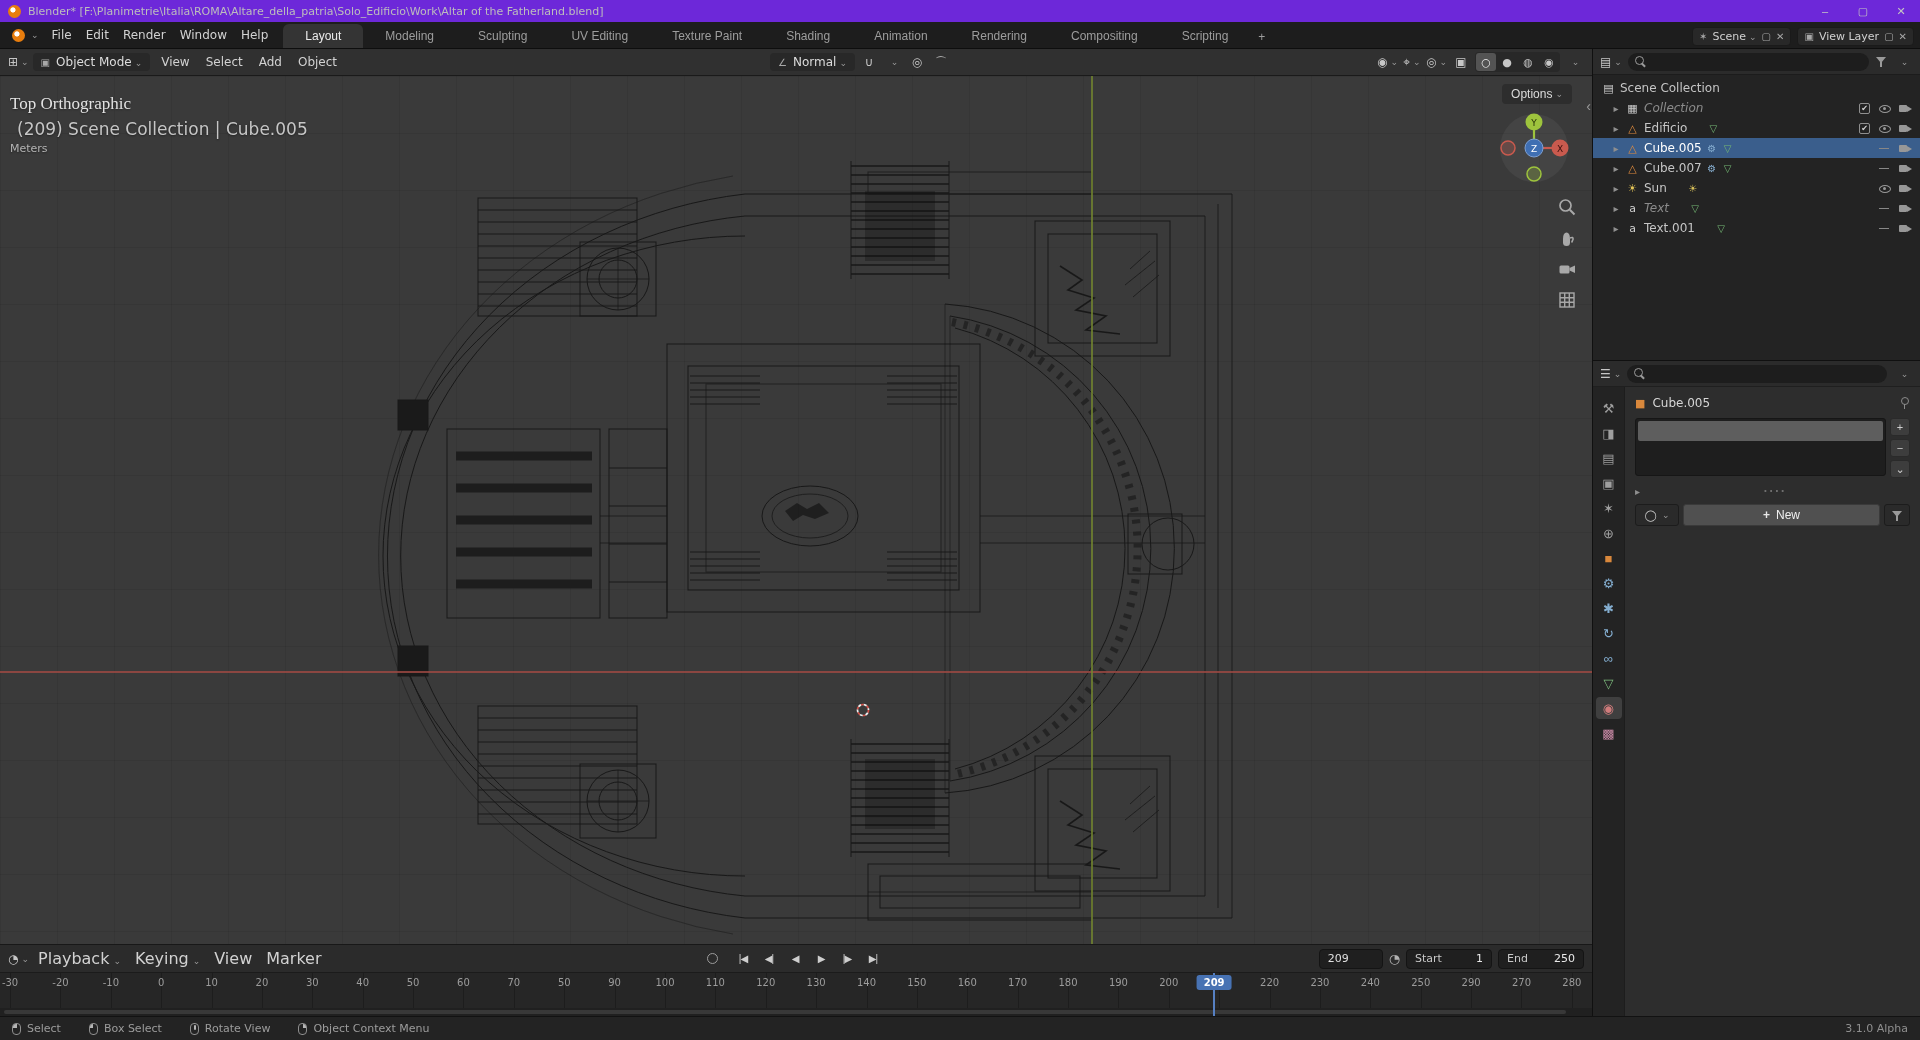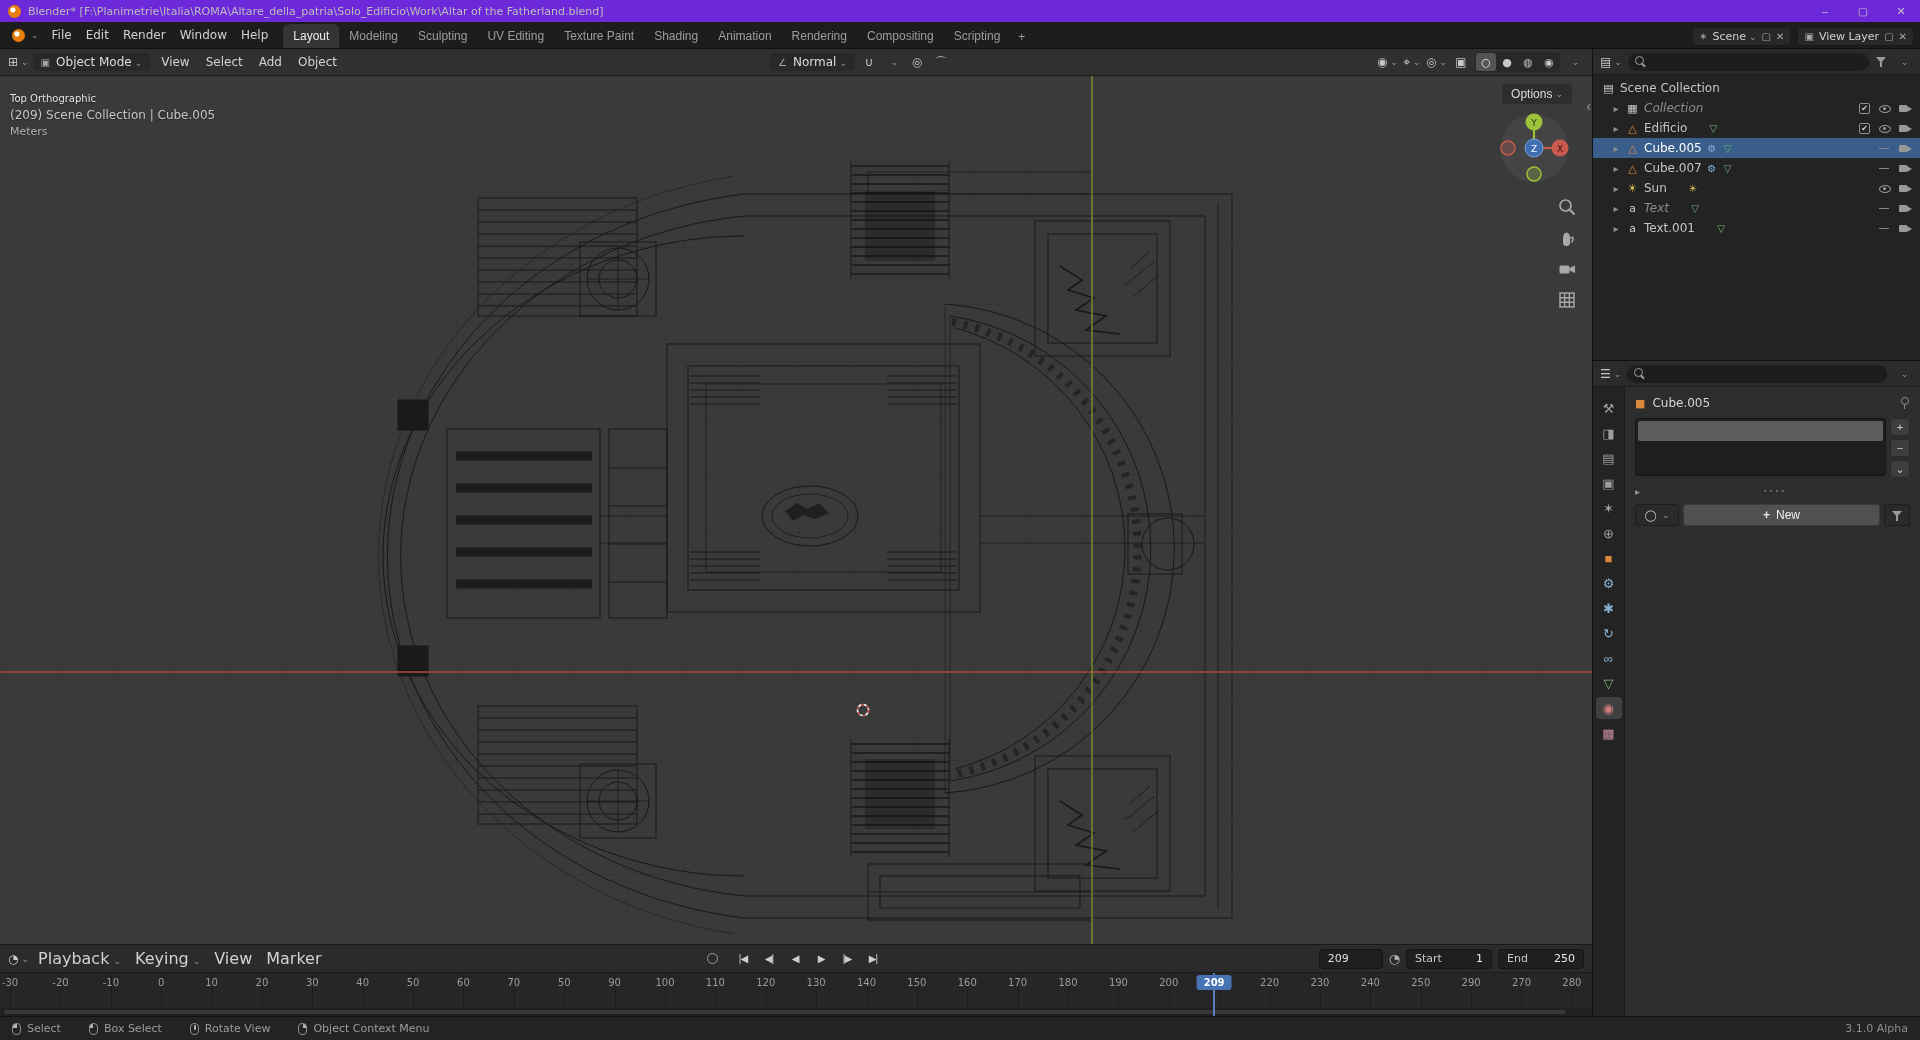--- a/index.html
+++ b/index.html
@@ -14,21 +14,21 @@
   .tb-title { font-size:11px; color:#bdbdbd; white-space:nowrap; }
   .win-controls { display:flex; height:100%; }
   .win-btn { width:38px; height:100%; display:flex; align-items:center; justify-content:center; color:#c4c4c4; font-size:11px; background:transparent; border:none; }
 
   
   .topbar { height:27px; background:#1d1d1d; display:flex; align-items:flex-end; border-bottom:1px solid #0e0e0e; padding:0 6px; flex:0 0 auto; }
   .app-menu { display:flex; align-items:center; height:100%; gap:0;margin-top:8px; }
   .logo-drop { display:flex; align-items:center; gap:3px; padding:0 6px; height:100%; }
   .menu-item { padding:5px 7px; color:#d2d2d2; font-size:12px; }
   .workspaces { display:flex; align-items:flex-end; margin-left:8px; height:100%; }
-  .ws-tab { padding:5px 10px 5px; font-size:12px; color:#9d9d9d; border-radius:6px 6px 0 0; border:none; background:transparent; }
+  .ws-tab { padding:5px 22px 5px; font-size:12px; color:#9d9d9d; border-radius:6px 6px 0 0; border:none; background:transparent; }
   .ws-tab[data-active="true"] { background:#343434; color:#ececec; }
   .ws-add { padding:4px 8px; color:#9d9d9d; background:transparent; border:none; font-size:12px; }
   .topbar-right { margin-left:auto; display:flex; align-items:center; gap:6px; padding-bottom:2px; }
   .id-widget { display:flex; align-items:center; gap:5px; background:#282828; border:1px solid #1a1a1a; border-radius:4px; padding:2px 6px; font-size:11px; color:#d0d0d0; }
   .mini-ico { font-size:10px; color:#a8a8a8; }
   .caret::after { content:"⌄"; font-size:9px; color:#9a9a9a; margin-left:3px; }
 
   
   .main { flex:1; display:flex; min-height:0; }
   .left-col { flex:1; display:flex; flex-direction:column; min-width:0; }
@@ -45,22 +45,22 @@
   .spacer { flex:1; }
 
   
   .vp-canvas { flex:1; position:relative; background-color:#3a3a3a; min-height:0;
     background-image:linear-gradient(rgba(0,0,0,.07) 1px, transparent 1px), linear-gradient(90deg, rgba(0,0,0,.07) 1px, transparent 1px);
     background-size:57px 57px; overflow:hidden; }
   .wireframe { position:absolute; inset:0; width:100%; height:100%; pointer-events:none; }
   .axis-x { position:absolute; left:0; right:0; top:595px; height:2px; background:#a04a44; opacity:.8; }
   .axis-y { position:absolute; top:0; bottom:0; left:1091px; width:2px; background:#73862f; opacity:.8; }
   .overlay-text { position:absolute; left:10px; top:16px; line-height:1.45; text-shadow:0 1px 2px rgba(0,0,0,.4); }
-  .ov-1 { font-size:10px; color:#e2e2e2; }
-  .ov-2 { font-size:12px; color:#c6c6c6; }
+  .ov-1 { font-size:17px; color:#e2e2e2;font-family:Liberation Serif, serif; }
+  .ov-2 { font-size:17px; color:#c6c6c6;margin-left:7px; }
   .ov-3 { font-size:11px; color:#b4b4b4; }
   .options-btn { position:absolute; top:8px; right:20px; background:rgba(34,34,34,.55); border:none; padding:3px 9px; border-radius:4px; color:#dadada; font-size:12px; display:flex; align-items:center; }
   .gizmo { position:absolute; top:36px; right:22px; width:72px; height:72px; }
   .vp-tools { position:absolute; top:120px; right:14px; display:flex; flex-direction:column; gap:9px; align-items:center; }
   .vp-tool { width:22px; height:22px; display:flex; align-items:center; justify-content:center; opacity:.8; background:transparent; border:none; }
   .cursor3d { position:absolute; left:854px; top:625px; }
   .collapse-chevron { position:absolute; right:1px; top:22px; color:#9a9a9a; font-size:14px; background:transparent; border:none; }
 
   
   .tl-header { height:28px; background:#2b2b2b; border-top:1px solid #181818; display:flex; align-items:center; padding:0 8px; flex:0 0 auto; }

